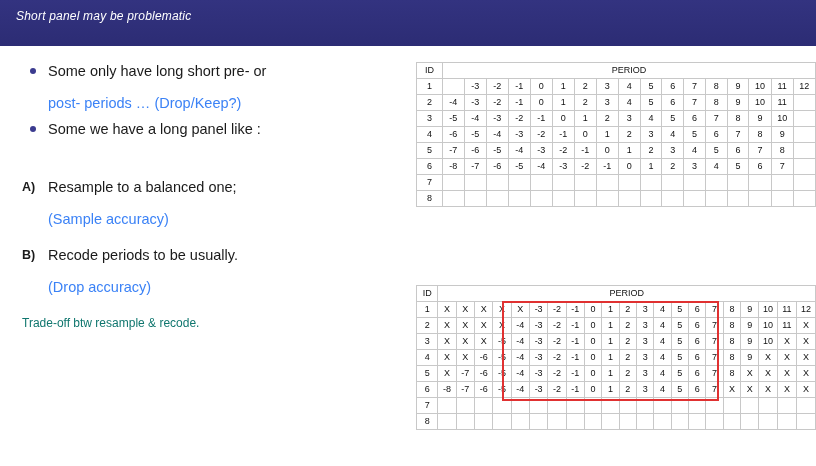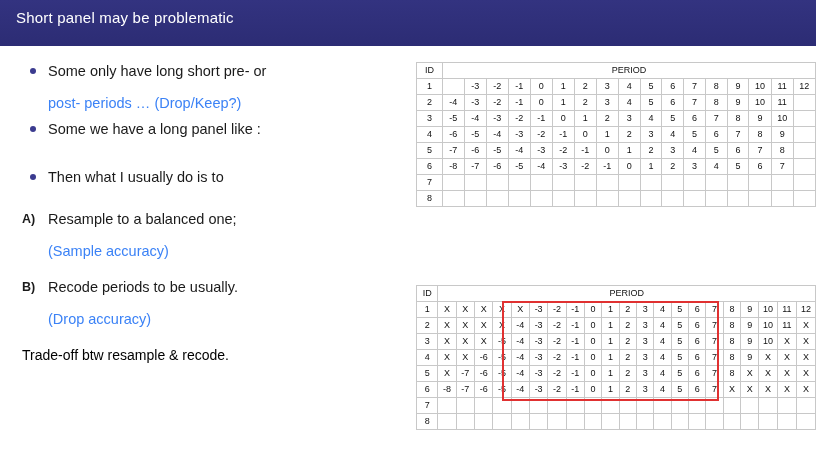--- a/index.html
+++ b/index.html
@@ -27,24 +27,25 @@
     top: 0;
     width: 816px;
     height: 46px;
     background: #2f2f7a;
     background: linear-gradient(180deg, #333380 0%, #2c2c74 100%);
   }
   .title-text {
     position: absolute;
     left: 16px;
     top: 9px;
-    font-size: 15px;
+    font-size: 12px;
     color: #ffffff;
     font-weight: normal;
     letter-spacing: 0.2px;
+    font-style: italic;
   }
   
   .left-col {
     position: absolute;
     left: 22px;
     top: 58px;
     width: 350px;
   }
   .bullet-row {
     position: relative;
@@ -72,22 +73,22 @@
     font-weight: bold;
   }
   .cont-line {
     padding-left: 26px;
     font-size: 14.5px;
     color: #3b82f6;
     line-height: 26px;
   }
   .plain-line {
     padding-left: 0px;
-    font-size: 14px;
-    color: #000000;
+    font-size: 12px;
+    color: #0f766e;
     line-height: 26px;
   }
   .spacer-sm { height: 10px; }
   .spacer-md { height: 16px; }
   
   .table-wrap {
     position: absolute;
     padding-left: 36px;
   }
   table.grid {
@@ -145,24 +146,20 @@
       <span>post- periods … (Drop/Keep?)</span>
     </div>
 
     <div class="bullet-row">
       <span class="dot"></span>
       <span>Some we have a long panel like :</span>
     </div>
 
     <div class="spacer-md"></div>
 
-    <div class="bullet-row">
-      <span class="dot"></span>
-      <span>Then what I usually do is to</span>
-    </div>
 
     <div class="spacer-sm"></div>
 
     <div class="bullet-row">
       <span class="marker">A)</span>
       <span>Resample to a balanced one;</span>
     </div>
     <div class="cont-line">
       <span>(Sample accuracy)</span>
     </div>

